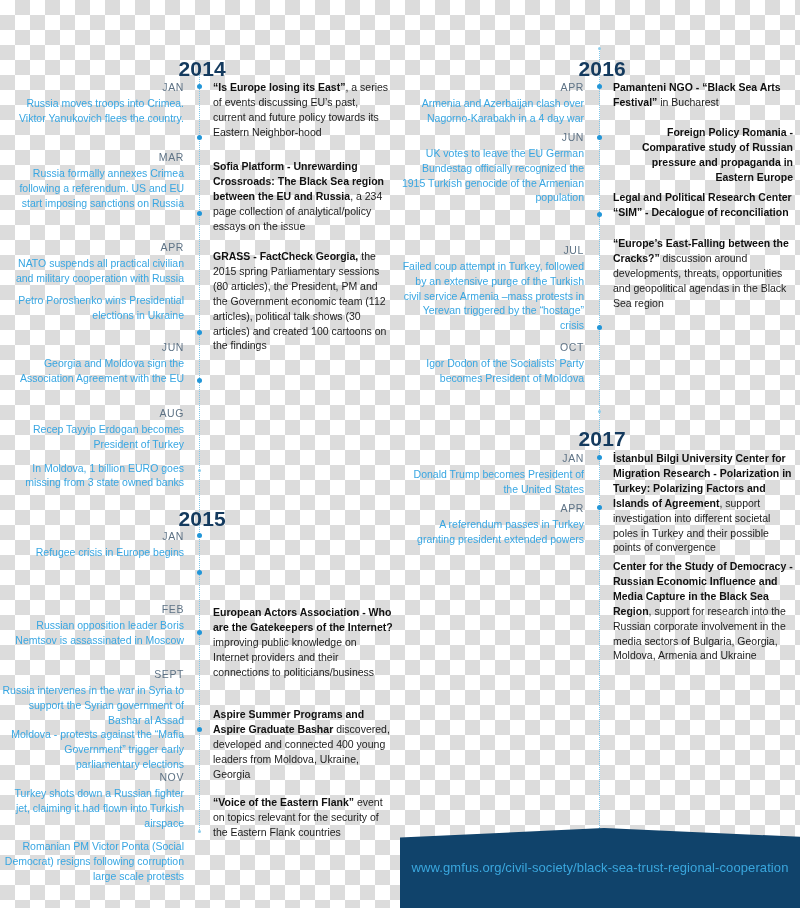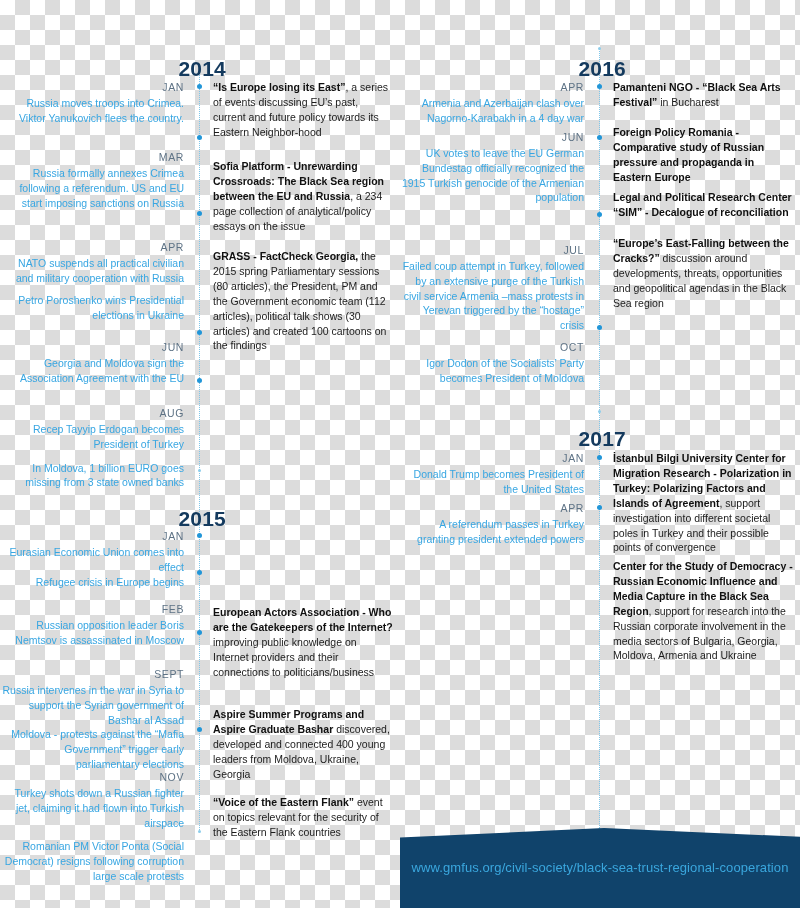--- a/index.html
+++ b/index.html
@@ -202,21 +202,20 @@
       </div>
     </div>
 
     <div class="year" style="top:508px;">2015</div>
 
     <div class="dot" style="top:533px;"></div>
     <div class="dot" style="top:570px;"></div>
     <div class="row" style="top:529px;">
       <div class="left-side">
         <span class="month">JAN</span>
-        <span class="event">Eurasian Economic Union comes into effect</span>
         <span class="event" style="margin-top:0">Refugee crisis in Europe begins</span>
       </div>
     </div>
 
     <div class="dot" style="top:630px;"></div>
     <div class="row" style="top:602px;">
       <div class="left-side">
         <span class="month">FEB</span>
         <span class="event">Russian opposition leader Boris Nemtsov is assassinated in Moscow</span>
       </div>
@@ -258,21 +257,21 @@
       </div>
       <div class="right-side"><b>Pamanteni NGO - “Black Sea Arts Festival”</b><span> in Bucharest</span></div>
     </div>
 
     <div class="dot" style="top:135px;"></div>
     <div class="row" style="top:130px;">
       <div class="left-side">
         <span class="month">JUN</span>
         <span class="event">UK votes to leave the EU German Bundestag officially recognized the 1915 Turkish genocide of the Armenian population</span>
       </div>
-      <div class="right-side" style="top:-5px;"><b>Foreign Policy Romania - Comparative study of Russian pressure and propaganda in Eastern Europe</b><span></span></div>
+      <div class="right-side" style="top:-5px;text-align:right;"><b>Foreign Policy Romania - Comparative study of Russian pressure and propaganda in Eastern Europe</b><span></span></div>
     </div>
 
     <div class="dot" style="top:212px;"></div>
     <div class="row" style="top:243px;">
       <div class="left-side">
         <span class="month">JUL</span>
         <span class="event">Failed coup attempt in Turkey, followed by an extensive purge of the Turkish civil service Armenia –mass protests in Yerevan triggered by the “hostage” crisis</span>
       </div>
       <div class="right-side" style="top:-53px;"><b>Legal and Political Research Center “SIM” - Decalogue of reconciliation</b><span></span></div>
     </div>

